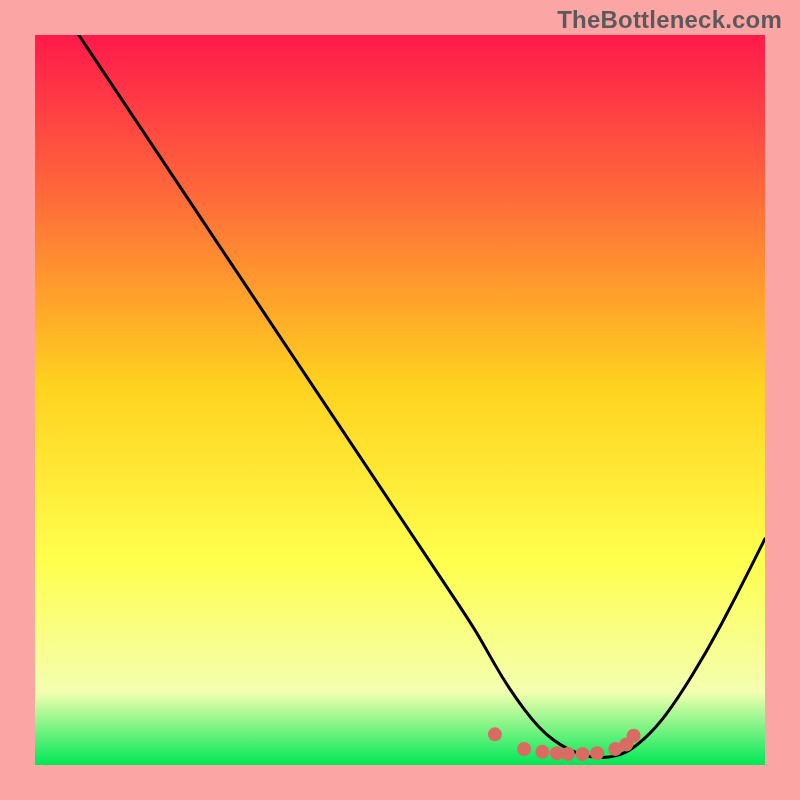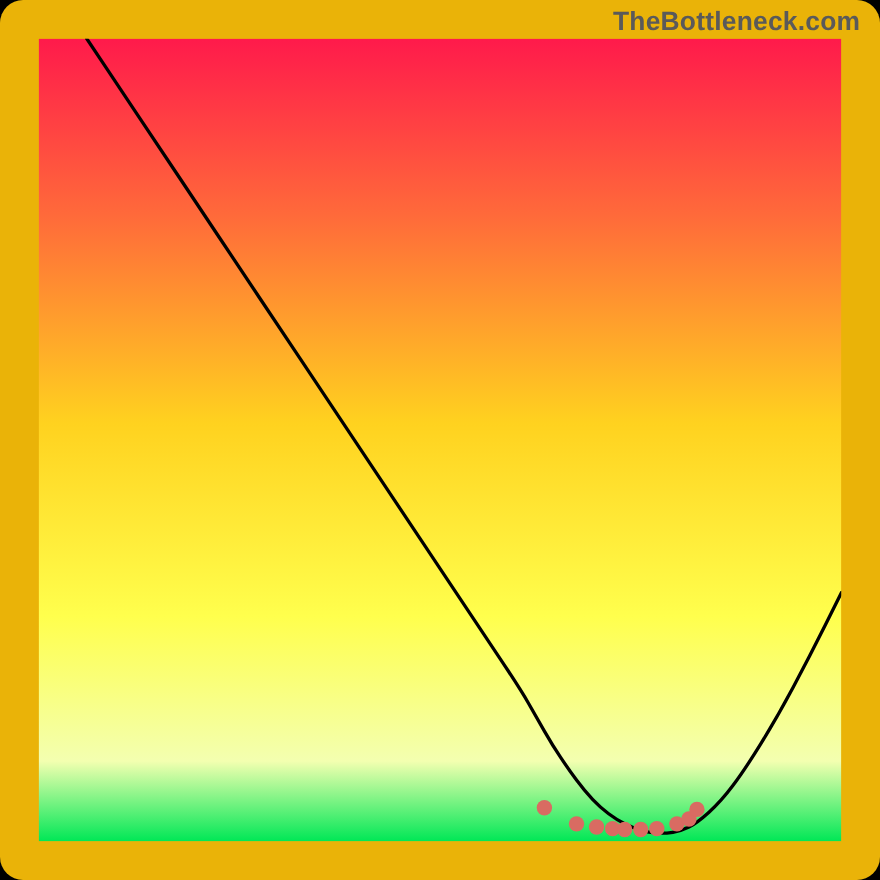--- a/index.html
+++ b/index.html
@@ -9,22 +9,21 @@
     height: 800px;
     background: #000;
     overflow: hidden;
   }
   .frame {
     position: absolute;
     left: 0;
     top: 0;
     width: 800px;
     height: 800px;
-    background: #eab308;
-    border-radius: 21px;
+    background: #fca5a5;
   }
   .plot {
     position: absolute;
     left: 35px;
     top: 35px;
     width: 730px;
     height: 730px;
     overflow: hidden;
   }
   .watermark {

